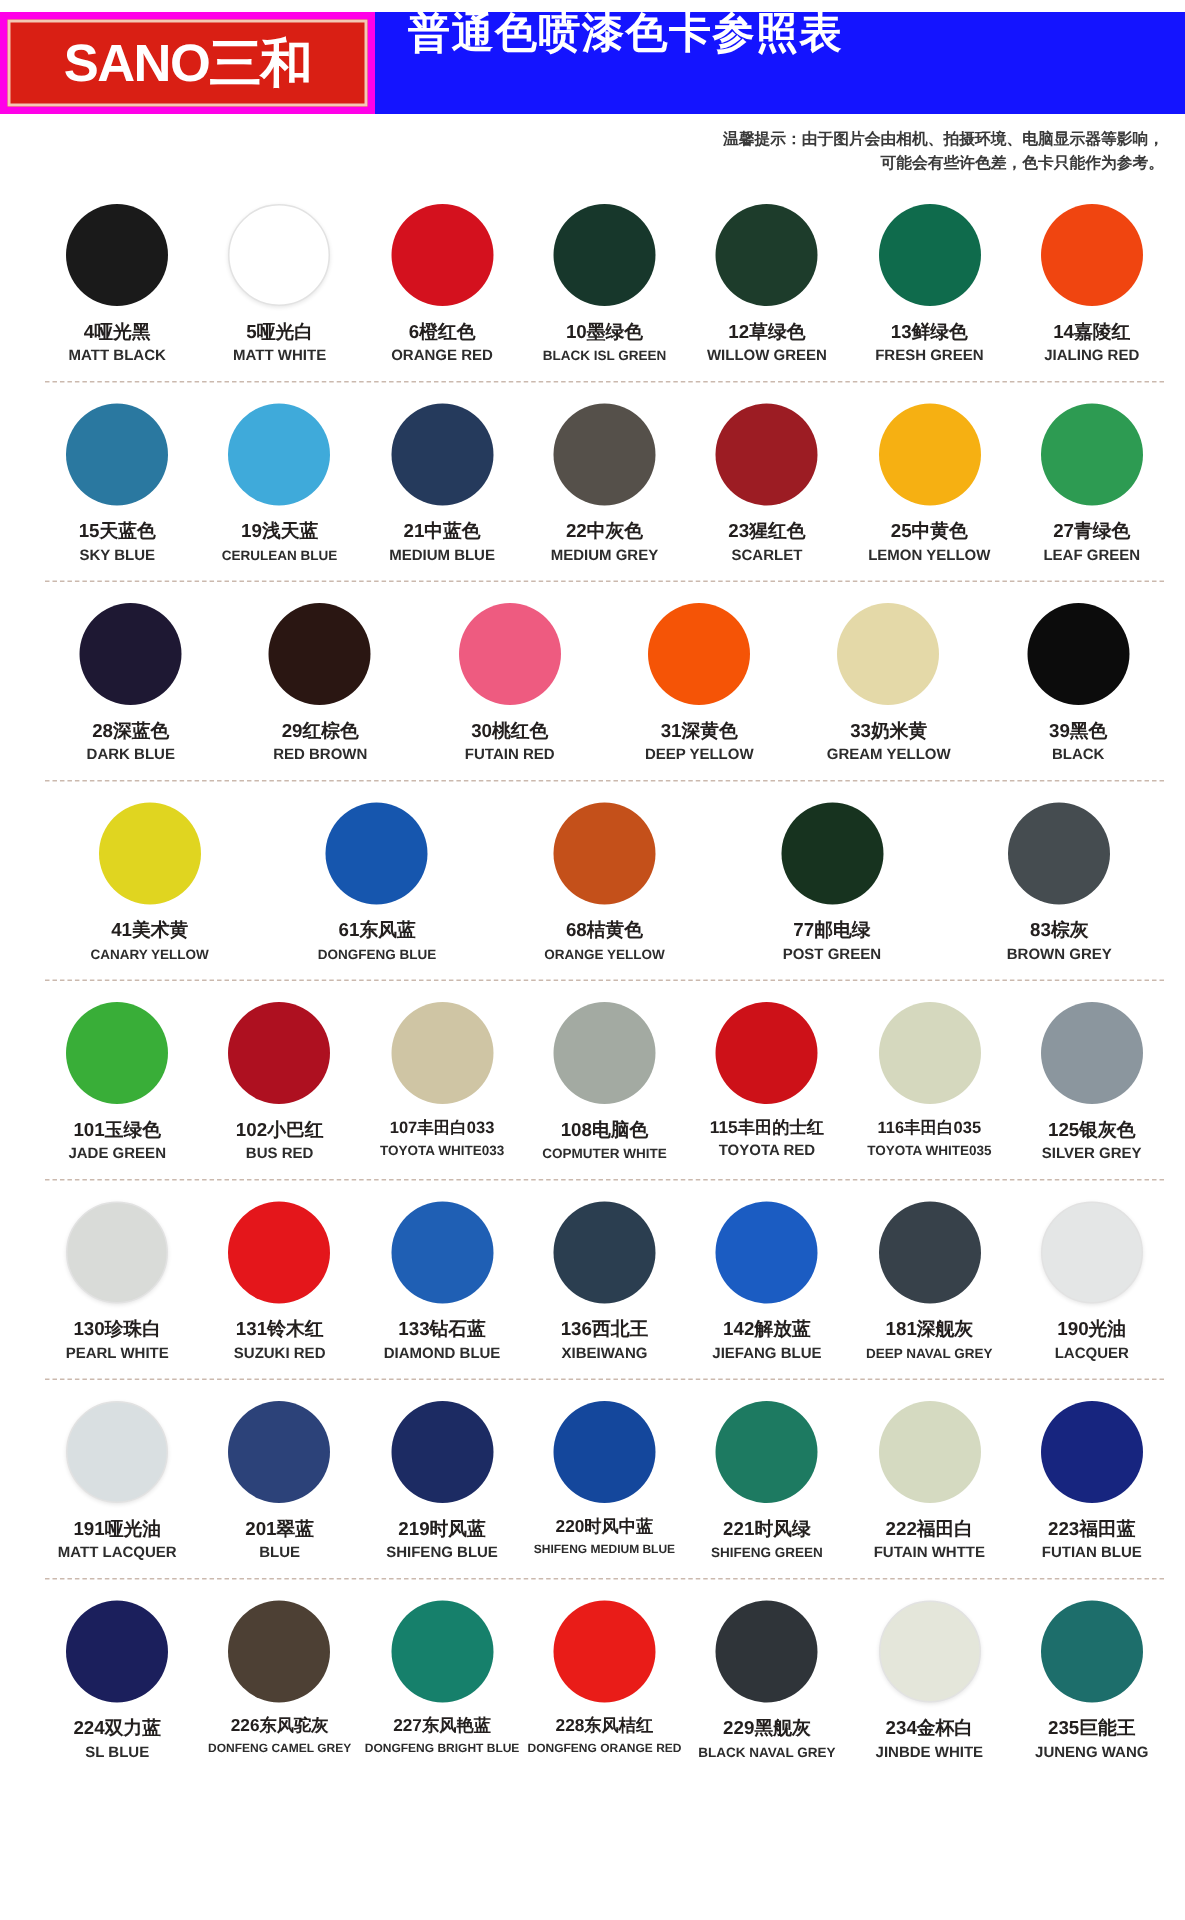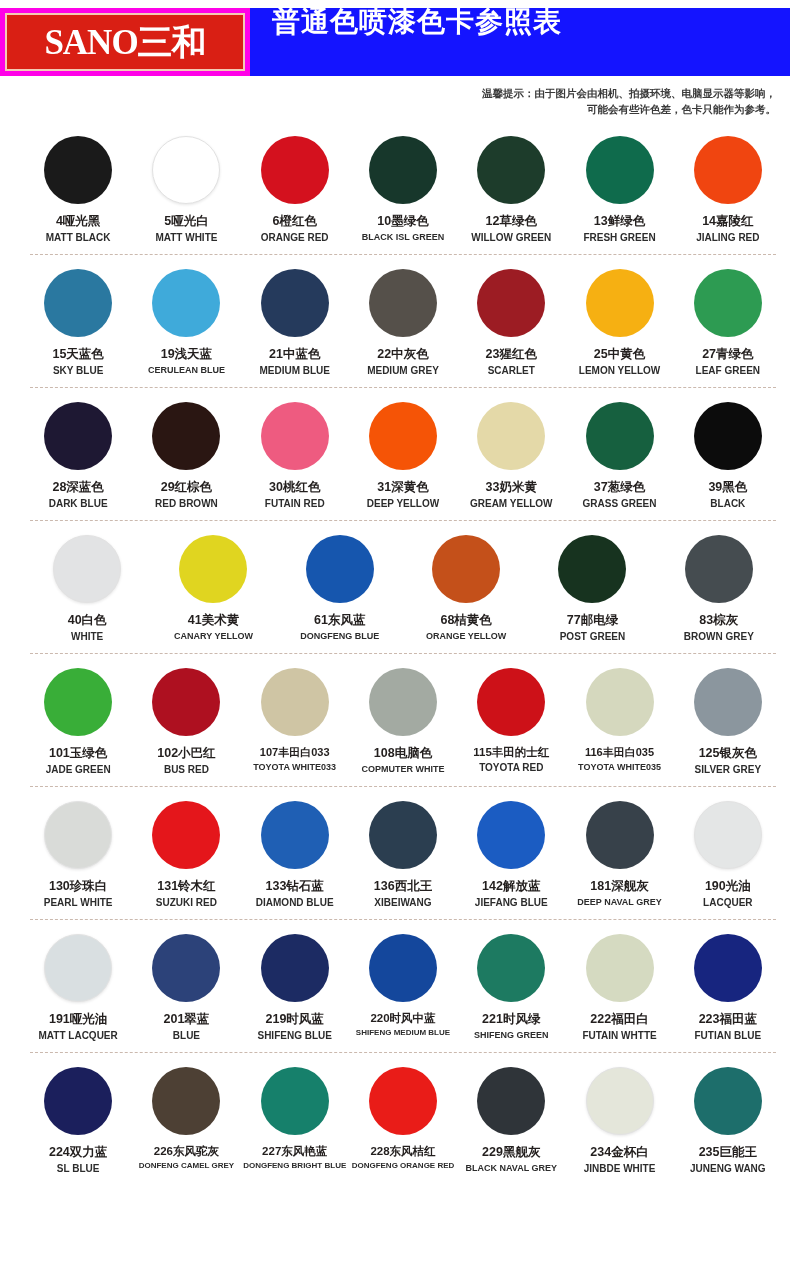--- a/index.html
+++ b/index.html
@@ -43,21 +43,21 @@
     display: flex;
     align-items: center;
     justify-content: center;
   }
 
   .logo-text {
     color: #ffffff;
     font-size: 35px;
     font-weight: bold;
     letter-spacing: -1px;
-    font-family: Liberation Serif, serif;
+    font-family: Liberation Sans, sans-serif;
     line-height: 1;
     white-space: nowrap;
   }
 
   .title-bar {
     flex: 1 1 auto;
     background: #1414ff;
     display: flex;
     align-items: flex-start;
     padding-left: 22px;
@@ -261,38 +261,28 @@
         <div class="swatch" style="background: rgb(245, 84, 6);"></div>
         <div class="cn">31深黄色</div>
         <div class="en">DEEP YELLOW</div>
       </div>
       <div class="cell">
         <div class="swatch" style="background: rgb(228, 217, 168);"></div>
         <div class="cn">33奶米黄</div>
         <div class="en">GREAM YELLOW</div>
       </div>
       <div class="cell">
-        <div class="swatch" style="background: rgb(22, 96, 63);"></div>
-        <div class="cn">37葱绿色</div>
-        <div class="en">GRASS GREEN</div>
-      </div>
-      <div class="cell">
         <div class="swatch" style="background: rgb(12, 12, 12);"></div>
         <div class="cn">39黑色</div>
         <div class="en">BLACK</div>
       </div>
     </div>
     <div class="row-sep"></div>
     <div class="row">
       <div class="cell">
-        <div class="swatch light" style="background: rgb(226, 227, 228);"></div>
-        <div class="cn">40白色</div>
-        <div class="en">WHITE</div>
-      </div>
-      <div class="cell">
         <div class="swatch" style="background: rgb(224, 213, 32);"></div>
         <div class="cn">41美术黄</div>
         <div class="en shrink">CANARY YELLOW</div>
       </div>
       <div class="cell">
         <div class="swatch" style="background: rgb(22, 86, 174);"></div>
         <div class="cn">61东风蓝</div>
         <div class="en shrink">DONGFENG BLUE</div>
       </div>
       <div class="cell">

